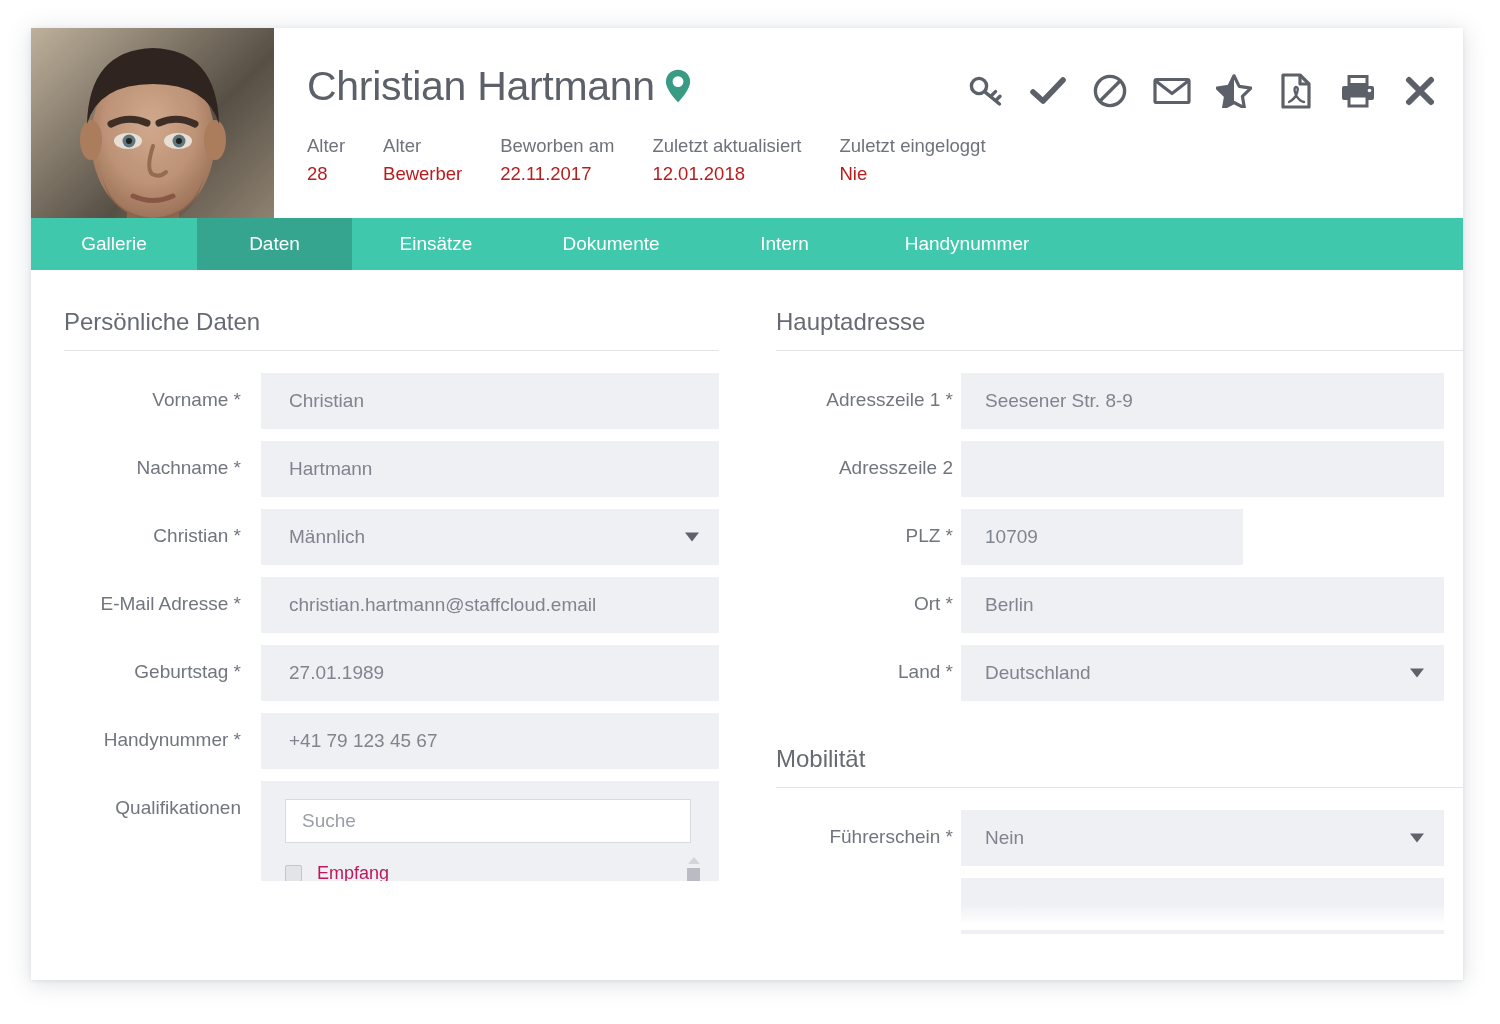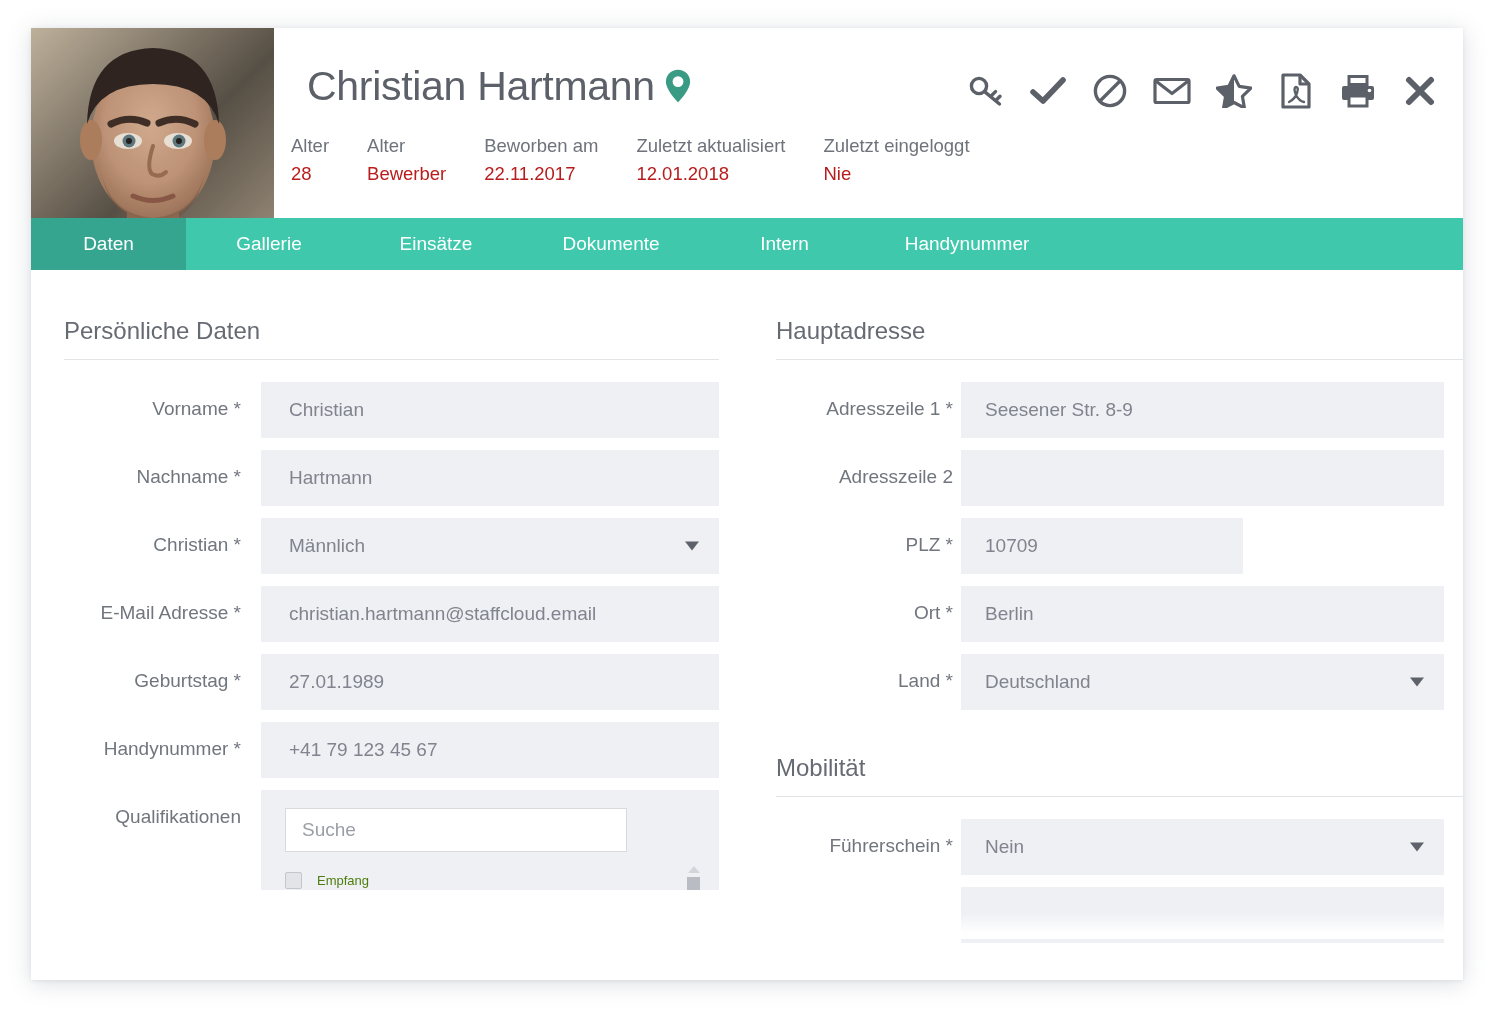--- a/index.html
+++ b/index.html
@@ -63,21 +63,21 @@
     font-weight: 400;
     color: #5c6069;
     letter-spacing: -0.3px;
     line-height: 1;
   }
   #pin-icon { display: block; margin-top: 3px; }
 
   
   #meta {
     position: absolute;
-    left: 17px;
+    left: 33px;
     top: 104px;
     display: flex;
   }
   .meta-item { margin-right: 38px; }
   .meta-label {
     font-size: 18.5px;
     color: #6e727b;
     line-height: 1.5;
     white-space: nowrap;
   }
@@ -127,21 +127,20 @@
   }
   .tab.active { background: #36a590; }
 
   
   #content {
     position: relative;
     height: 660px;
     background: #ffffff;
     padding: 38px 0 0 0;
     display: flex;
-    margin-top: 9px;
   }
   .col { position: relative; }
   .col-left  { width: 720px; padding-left: 33px; }
   .col-right { width: 712px; padding-left: 25px; }
 
   .section-title {
     font-size: 24px;
     color: #666a73;
     font-weight: 400;
     padding-bottom: 14px;
@@ -205,21 +204,21 @@
   
   .qbox {
     width: 458px;
     background: #eff0f4;
     padding: 18px 24px 0 24px;
     height: 100px;
     position: relative;
     overflow: hidden;
   }
   .qsearch {
-    width: 342px;
+    width: 406px;
     height: 44px;
     background: #ffffff;
     border: 1px solid #d8dade;
     display: flex;
     align-items: center;
     padding: 0 16px;
     font-size: 19px;
     color: #9a9ea7;
     cursor: text;
   }
@@ -230,21 +229,21 @@
     margin-top: 20px;
   }
   .qcheck {
     width: 17px; height: 17px;
     background: #e2e4e8;
     border: 1px solid #c3c6cc;
     border-radius: 2px;
     flex: none;
     cursor: pointer;
   }
-  .qlabel { font-size: 13px; color: #4d7c0f; }
+  .qlabel { font-size: 18px; color: #be185d; }
 
   .qscroll {
     position: absolute;
     right: 18px;
     top: 76px;
     width: 15px;
     height: 60px;
     background: #eff0f4;
     cursor: pointer;
   }
@@ -428,22 +427,22 @@
           <svg width="32" height="32" viewBox="0 0 32 32" aria-hidden="true">
             <path d="M5 5 L27 27 M27 5 L5 27" stroke="#5c6069" stroke-width="6" stroke-linecap="round"></path>
           </svg>
         </div>
 
       </div>
     </div>
   </div>
 
   <div id="tabs">
+    <div class="tab" style="width:166px">Gallerie</div>
     <div class="tab active" style="width:155px">Daten</div>
-    <div class="tab" style="width:166px">Gallerie</div>
     <div class="tab" style="width:168px">Einsätze</div>
     <div class="tab" style="width:182px">Dokumente</div>
     <div class="tab" style="width:165px">Intern</div>
     <div class="tab" style="width:200px">Handynummer</div>
   </div>
 
   <div id="content">
 
     <div class="col col-left">
 

